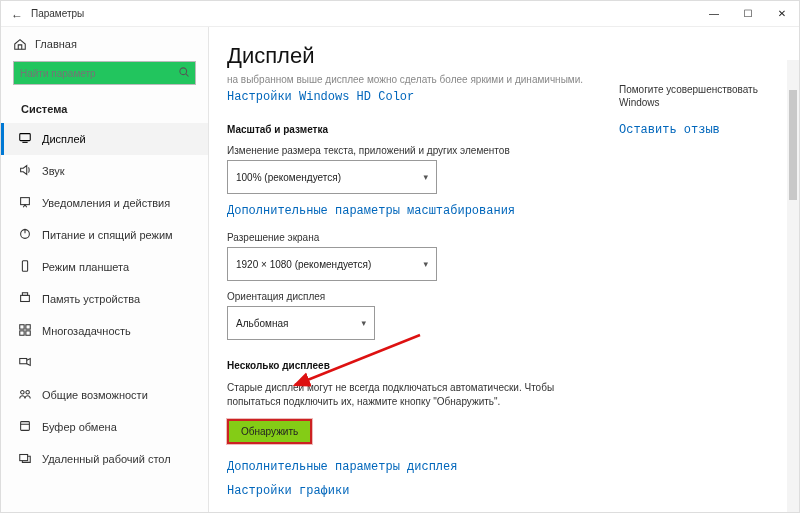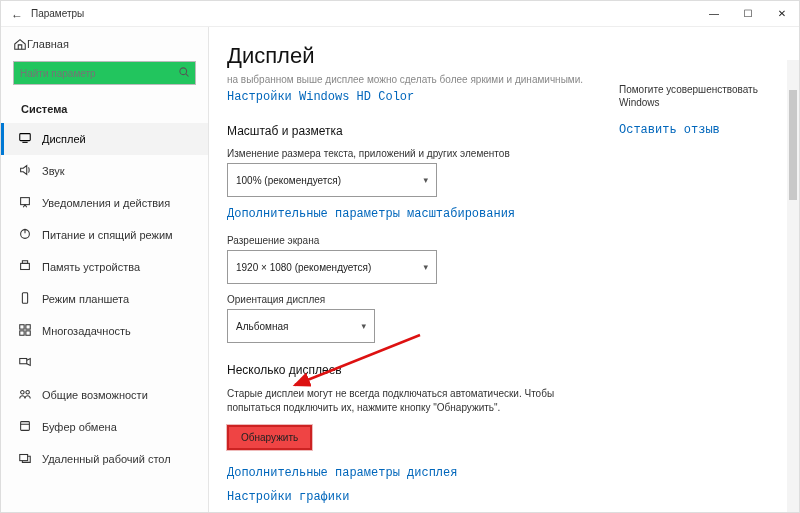--- a/index.html
+++ b/index.html
@@ -7,44 +7,44 @@
   .window { display: flex; flex-direction: column; height: 100%; border: 1px solid #ddd; }
   .titlebar { display: flex; align-items: center; height: 26px; border-bottom: 1px solid #eee; }
   .tb-left { display: flex; align-items: center; gap: 8px; padding-left: 10px; flex: 1; }
   .tb-title { font-size: 10px; color: #333; }
   .tb-back { font-size: 12px; color: #333; cursor: pointer; }
   .tb-buttons { display: flex; }
   .tb-btn { width: 34px; height: 26px; display: flex; align-items: center; justify-content: center; cursor: pointer; font-size: 10px; }
   .body { display: flex; flex: 1; overflow: hidden; }
   .sidebar { width: 208px; border-right: 1px solid #e5e5e5; display: flex; flex-direction: column; background: #fdfdfd; }
   .sb-top { padding: 10px 12px 6px 12px; }
-  .sb-home { display: flex; align-items: center; gap: 0; font-size: 11px; color: #333; margin-bottom: 10px; cursor: pointer; }
+  .sb-home { display: flex; align-items: center; gap: 8px; font-size: 11px; color: #333; margin-bottom: 10px; cursor: pointer; }
   .sb-home svg { width: 14px; height: 14px; }
   .search-wrap { position: relative; margin-bottom: 12px; }
   .search { width: 100%; height: 24px; border: 1px solid #bbb; padding: 0 24px 0 6px; font-size: 10px; background: #22c55e; }
   .search-icon { position: absolute; right: 6px; top: 5px; width: 12px; height: 12px; color: #555; }
   .sb-section { font-weight: 600; font-size: 11px; padding: 0 12px 8px 20px; color: #222; }
   .sb-list { overflow-y: auto; flex: 1; }
   .sb-item { display: flex; align-items: center; gap: 10px; padding: 8px 12px 8px 14px; font-size: 11px; color: #333; cursor: pointer; border-left: 3px solid transparent; }
   .sb-item.active { border-left-color: #0078d4; background: #f3f3f3; color: #000; }
   .sb-item svg { width: 14px; height: 14px; flex-shrink: 0; }
   .content { flex: 1; display: flex; overflow: hidden; }
   .main { flex: 1; padding: 16px 18px 10px 18px; overflow-y: auto; }
   .aside { width: 180px; padding: 56px 16px 0 0; font-size: 10px; color: #333; }
   .aside .help-line { margin-bottom: 14px; line-height: 1.3; }
   .aside .link { color: #0066bb; cursor: pointer; text-align: right; }
   h1 { font-size: 22px; font-weight: 400; margin-bottom: 4px; color: #111; }
   .faded { color: #888; font-size: 10px; line-height: 1.3; margin-bottom: 4px; }
   .link { color: #0066bb; font-size: 12px; cursor: pointer; display: inline-block; font-family: Liberation Mono, monospace; }
-  h2 { font-size: 12px; font-weight: 400; margin: 20px 0 10px 0; color: #111; }
+  h2 { font-size: 10px; font-weight: 700; margin: 20px 0 10px 0; color: #111; }
   .field-label { font-size: 10px; color: #333; margin-bottom: 4px; }
   .select { display: flex; align-items: center; justify-content: space-between; border: 1px solid #999; width: 210px; height: 26px; padding: 16px 8px; font-size: 10px; background: #fff; cursor: pointer; margin-bottom: 10px; }
   .select .chev { font-size: 9px; color: #555; }
   .para { font-size: 10px; color: #333; line-height: 1.4; margin-bottom: 10px; max-width: 330px; }
-  .btn { display: inline-block; border: 1px solid #888; background: #ef4444; padding: 5px 12px; font-size: 10px; cursor: pointer; text-align: center; }
+  .btn { display: inline-block; border: 1px solid #888; background: #84cc16; padding: 5px 12px; font-size: 10px; cursor: pointer; text-align: center; }
   .btn.highlight { border: 2px solid #c22; box-shadow: 0 0 0 1px rgba(200,30,30,0.3); }
   .arrow-overlay { position: absolute; pointer-events: none; }
   .scrollbar-stub { position: absolute; right: 1px; top: 60px; bottom: 1px; width: 12px; background: #f4f4f4; }
   .scrollbar-thumb { position: absolute; right: 2px; top: 30px; width: 8px; height: 110px; background: #c8c8c8; }
 </style>
 </head>
 <body>
 
 <div class="window">
   <div class="titlebar">
@@ -102,30 +102,30 @@
           </div>
           <div class="sb-item">
             <span><svg viewBox="0 0 16 16" fill="none" stroke="currentColor" stroke-width="1.2">
                 <circle cx="8" cy="8" r="5"></circle>
                 <line x1="8" y1="2" x2="8" y2="7"></line>
               </svg></span>
             <span>Питание и спящий режим</span>
           </div>
           <div class="sb-item">
             <span><svg viewBox="0 0 16 16" fill="none" stroke="currentColor" stroke-width="1.2">
+                <rect x="5" y="2" width="6" height="12" rx="1"></rect>
+              </svg></span>
+            <span>Режим планшета</span>
+          </div>
+          <div class="sb-item">
+            <span><svg viewBox="0 0 16 16" fill="none" stroke="currentColor" stroke-width="1.2">
                 <rect x="3" y="5" width="10" height="7"></rect>
                 <rect x="5" y="2" width="6" height="3"></rect>
               </svg></span>
             <span>Память устройства</span>
-          </div>
-          <div class="sb-item">
-            <span><svg viewBox="0 0 16 16" fill="none" stroke="currentColor" stroke-width="1.2">
-                <rect x="5" y="2" width="6" height="12" rx="1"></rect>
-              </svg></span>
-            <span>Режим планшета</span>
           </div>
           <div class="sb-item">
             <span><svg viewBox="0 0 16 16" fill="none" stroke="currentColor" stroke-width="1.2">
                 <rect x="2" y="2" width="5" height="5"></rect>
                 <rect x="9" y="2" width="5" height="5"></rect>
                 <rect x="2" y="9" width="5" height="5"></rect>
                 <rect x="9" y="9" width="5" height="5"></rect>
               </svg></span>
             <span>Многозадачность</span>
           </div>

